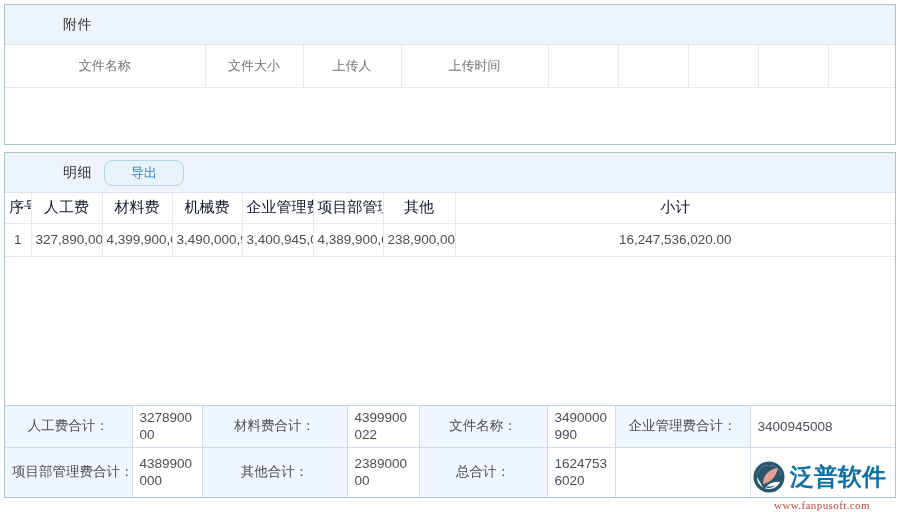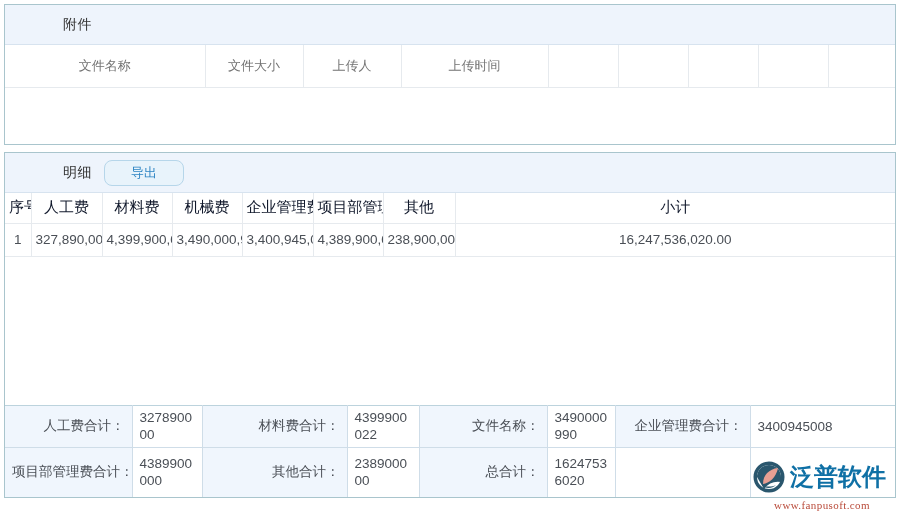--- a/index.html
+++ b/index.html
@@ -97,21 +97,21 @@
     border-bottom: 1px solid #cfdde8;
     font-size: 13.5px;
     color: #4a4f56;
     padding: 0 7px;
     vertical-align: middle;
   }
   table.summary tr:last-child td { border-bottom: none; }
   table.summary td:last-child { border-right: none; }
   td.sum-label {
     background: #f0f6fd;
-    text-align: right;
+    text-align: center;
     white-space: nowrap;
   }
   td.sum-value {
     background: #ffffff;
     text-align: left;
     word-break: break-all;
     white-space: normal;
     line-height: 17px;
   }
   td.sum-blank { background: #ffffff; }

